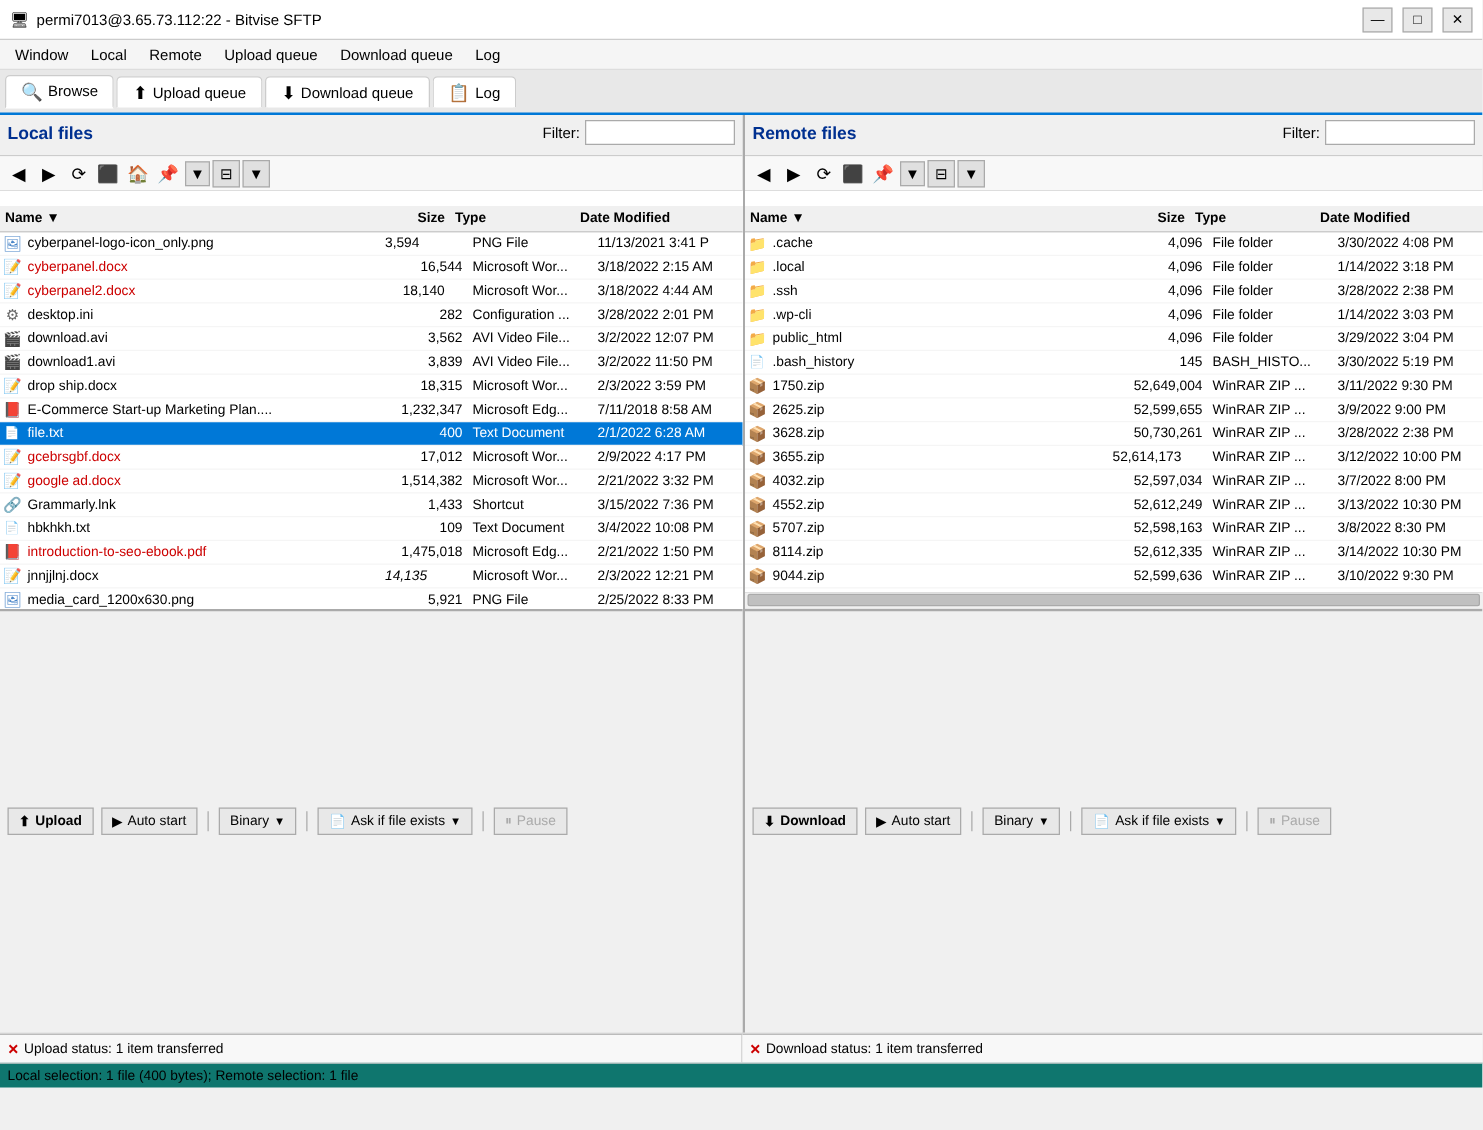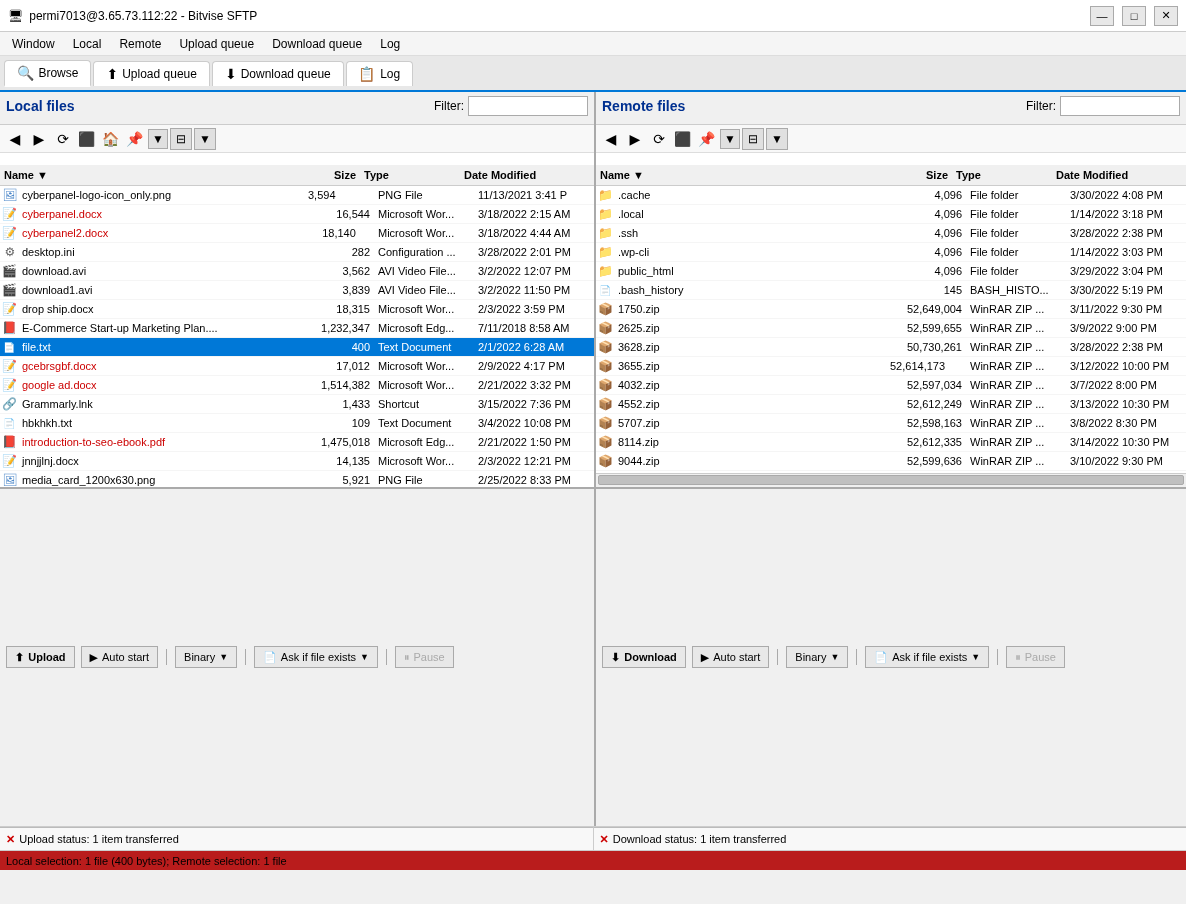--- a/index.html
+++ b/index.html
@@ -57,21 +57,21 @@
     .file-icon { width: 16px; height: 16px; flex-shrink: 0; display: flex; align-items: center; justify-content: center; font-size: 12px; }
     .red-text { color: #cc0000; }
     .bottom-panel { flex: 1; border-top: 2px solid #aaa; background: #f0f0f0; display: flex; align-items: center; gap: 6px; padding: 2px 6px; }
     .bottom-btn { display: flex; align-items: center; gap: 4px; padding: 2px 8px; background: #e8e8e8; border: 1px solid #aaa; cursor: pointer; font-size: 11px; height: 22px; }
     .bottom-btn-primary { display: flex; align-items: center; gap: 4px; padding: 2px 8px; background: #e8e8e8; border: 1px solid #aaa; cursor: pointer; font-size: 11px; font-weight: 600; height: 22px; }
     .dropdown-arrow { font-size: 9px; }
     .pause-btn { color: #aaa; cursor: not-allowed; }
     .separator { width: 1px; height: 16px; background: #aaa; margin: 0 2px; }
     
     
-    #statusbar { height: 20px; background: #b91c1c; border-top: 1px solid #ccc; display: flex; align-items: center; padding: 0 6px; font-size: 11px; }
+    #statusbar { height: 20px; background: #0f766e; border-top: 1px solid #ccc; display: flex; align-items: center; padding: 0 6px; font-size: 11px; }
     .status-x { color: #cc0000; font-weight: bold; margin-right: 4px; cursor: pointer; }
     
     
     #transferbar { display: flex; height: 24px; border-top: 1px solid #ccc; }
     .transfer-panel { flex: 1; background: #f8f8f8; border-top: 1px solid #bbb; display: flex; align-items: center; padding: 2px 6px; font-size: 11px; border-right: 1px solid #ccc; }
     .transfer-panel:last-child { border-right: none; }
     
     
     .icon-folder { color: #ffd040; }
     .icon-txt { color: #555; font-size: 10px; }
@@ -291,21 +291,21 @@
     </div>
     <div class="file-cell" style="text-align:right;">1,475,018</div>
     <div class="file-cell">Microsoft Edg...</div>
     <div class="file-cell">2/21/2022 1:50 PM</div>
   </div>
             <div class="file-row local-row">
     <div class="file-name-cell">
       <span class="file-icon icon-doc">📝</span>
       <span>jnnjjlnj.docx</span>
     </div>
-    <div class="file-cell" style="text-align:right;">14,135</div>
+    <div class="file-cell" style="font-style:italic;">14,135</div>
     <div class="file-cell">Microsoft Wor...</div>
     <div class="file-cell">2/3/2022 12:21 PM</div>
   </div>
             <div class="file-row local-row">
     <div class="file-name-cell">
       <span class="file-icon icon-png">🖼</span>
       <span>media_card_1200x630.png</span>
     </div>
     <div class="file-cell" style="text-align:right;">5,921</div>
     <div class="file-cell">PNG File</div>

